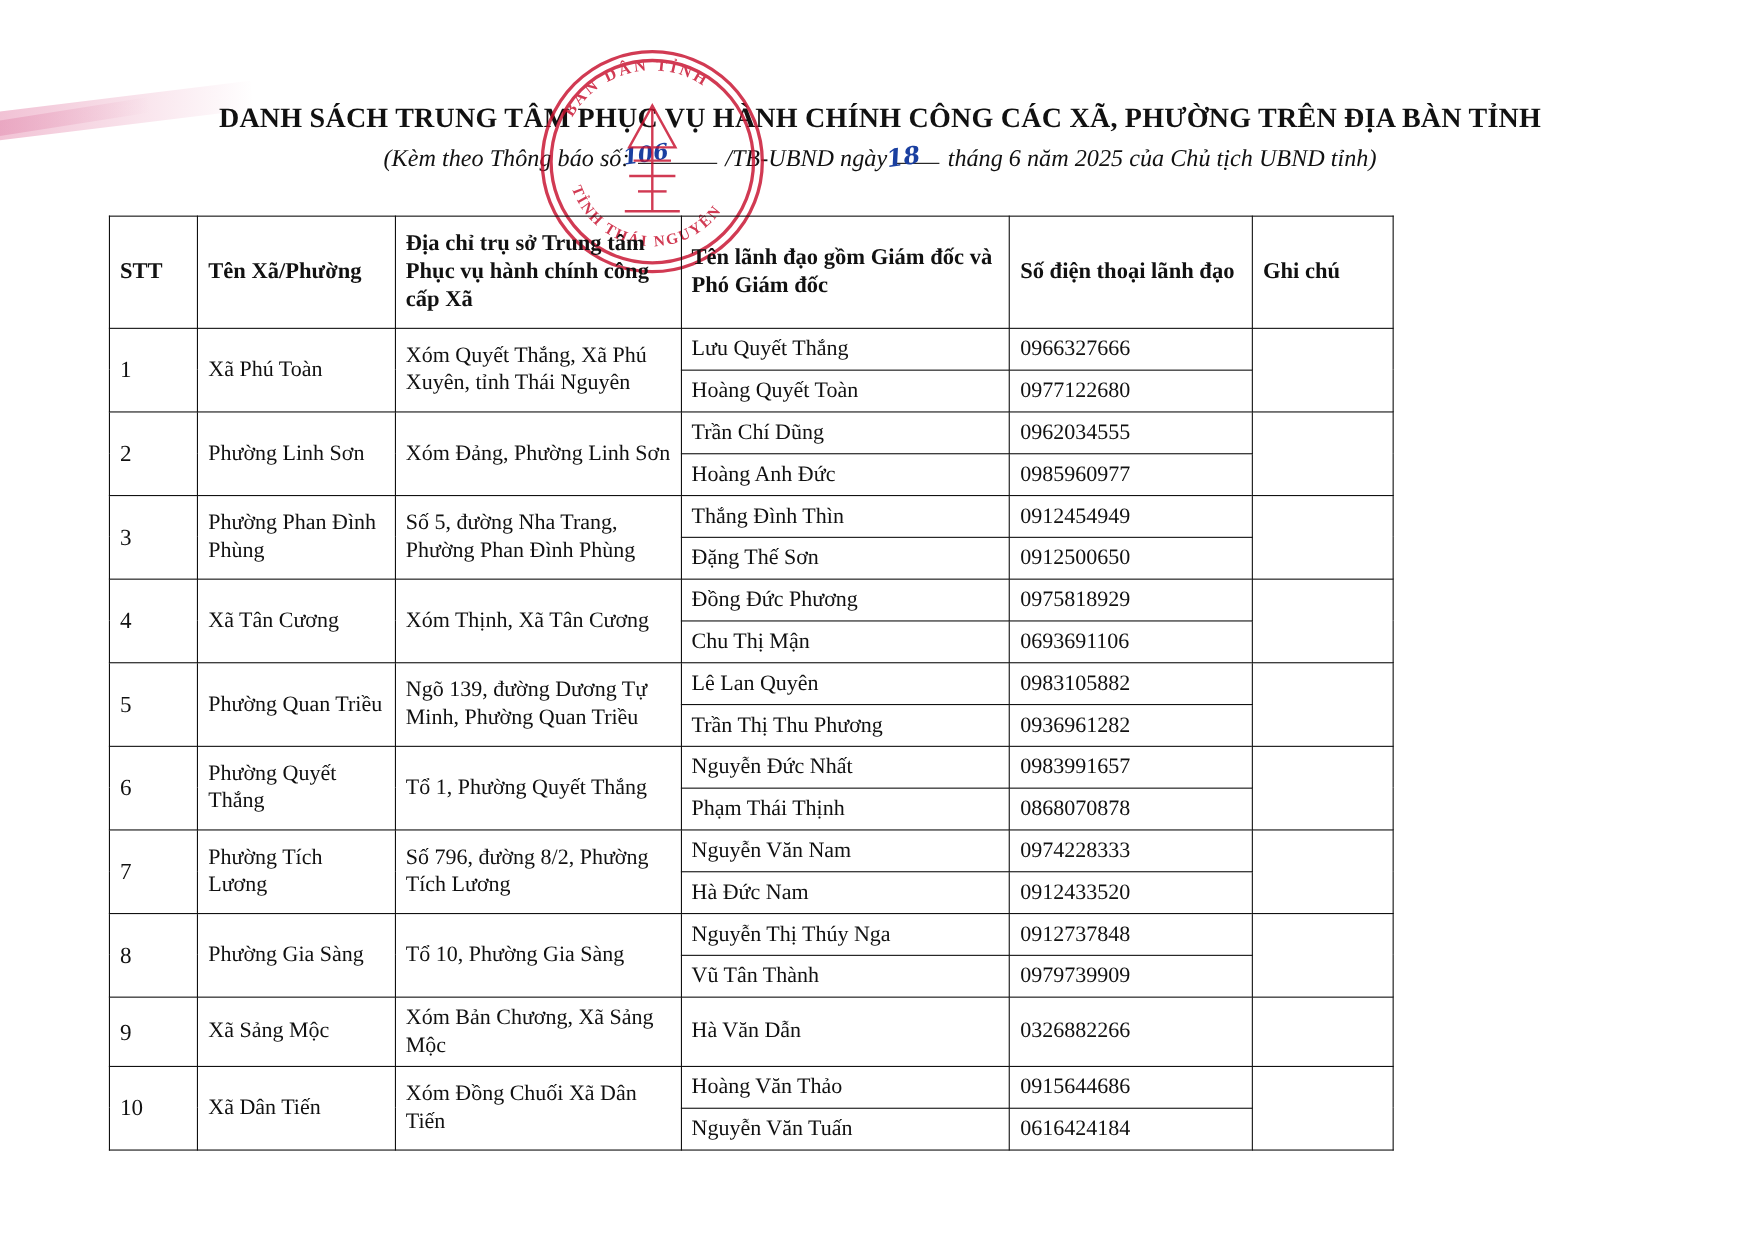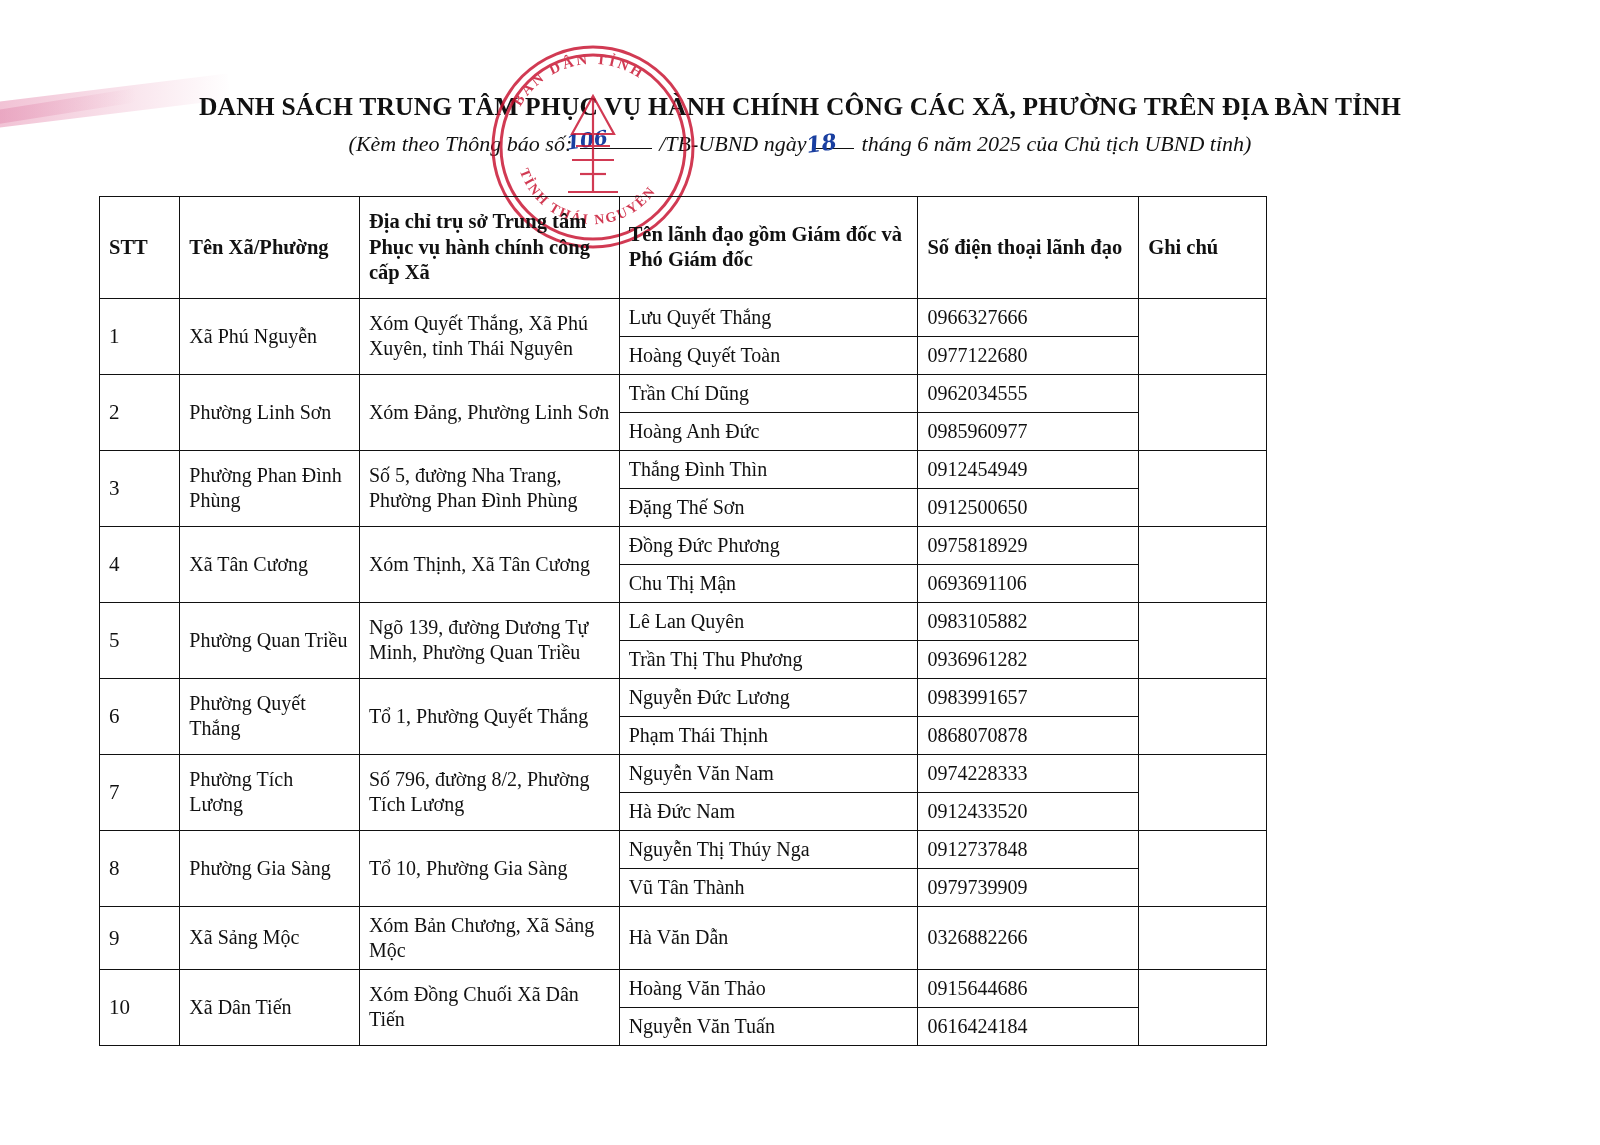--- a/index.html
+++ b/index.html
@@ -187,21 +187,21 @@
         <th class="c-name">Tên Xã/Phường</th>
         <th class="c-addr">Địa chỉ trụ sở Trung tâm Phục vụ hành chính công cấp Xã</th>
         <th class="c-lead">Tên lãnh đạo gồm Giám đốc và Phó Giám đốc</th>
         <th class="c-phone">Số điện thoại lãnh đạo</th>
         <th class="c-note">Ghi chú</th>
       </tr>
     </thead>
     <tbody id="table-body">
         <tr>
           <td class="stt c-stt" rowspan="2">1</td>
-          <td class="c-name" rowspan="2">Xã Phú Nguyễn</td>
+          <td class="c-name" rowspan="2">Xã Phú Toàn</td>
           <td class="c-addr" rowspan="2">Xóm Quyết Thắng, Xã Phú Xuyên, tỉnh Thái Nguyên</td>
           <td class="c-lead leader-cell">Lưu Quyết Thắng</td>
           <td class="c-phone phone-cell">0966327666</td>
           <td class="c-note" rowspan="2"></td>
         </tr>
         <tr>
           <td class="c-lead leader-cell">Hoàng Quyết Toàn</td>
           <td class="c-phone phone-cell">0977122680</td>
         </tr>
         <tr>
@@ -249,21 +249,21 @@
           <td class="c-note" rowspan="2"></td>
         </tr>
         <tr>
           <td class="c-lead leader-cell">Trần Thị Thu Phương</td>
           <td class="c-phone phone-cell">0936961282</td>
         </tr>
         <tr>
           <td class="stt c-stt" rowspan="2">6</td>
           <td class="c-name" rowspan="2">Phường Quyết Thắng</td>
           <td class="c-addr" rowspan="2">Tổ 1, Phường Quyết Thắng</td>
-          <td class="c-lead leader-cell">Nguyễn Đức Lương</td>
+          <td class="c-lead leader-cell">Nguyễn Đức Nhất</td>
           <td class="c-phone phone-cell">0983991657</td>
           <td class="c-note" rowspan="2"></td>
         </tr>
         <tr>
           <td class="c-lead leader-cell">Phạm Thái Thịnh</td>
           <td class="c-phone phone-cell">0868070878</td>
         </tr>
         <tr>
           <td class="stt c-stt" rowspan="2">7</td>
           <td class="c-name" rowspan="2">Phường Tích Lương</td>

